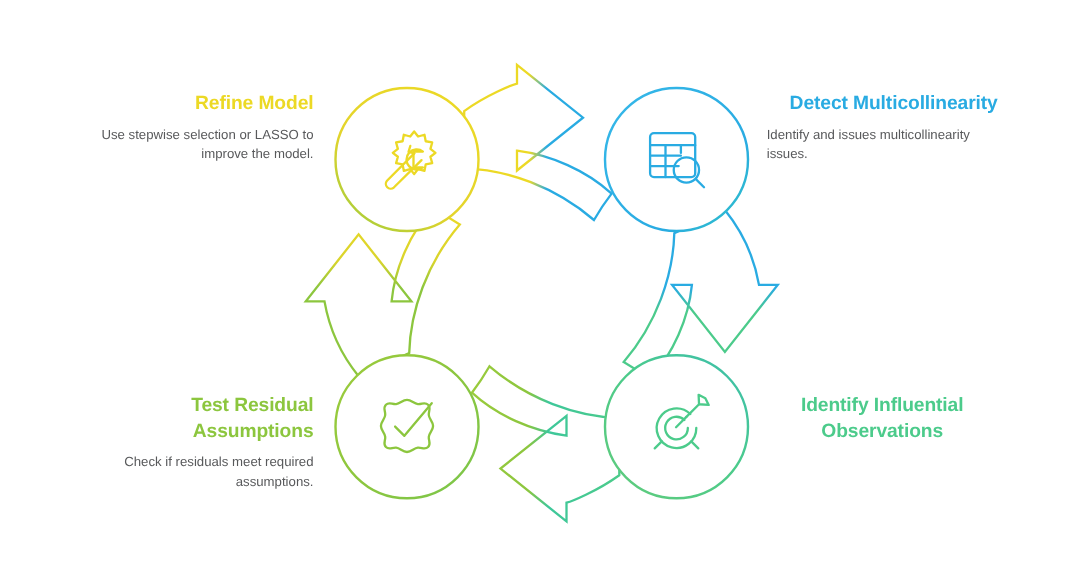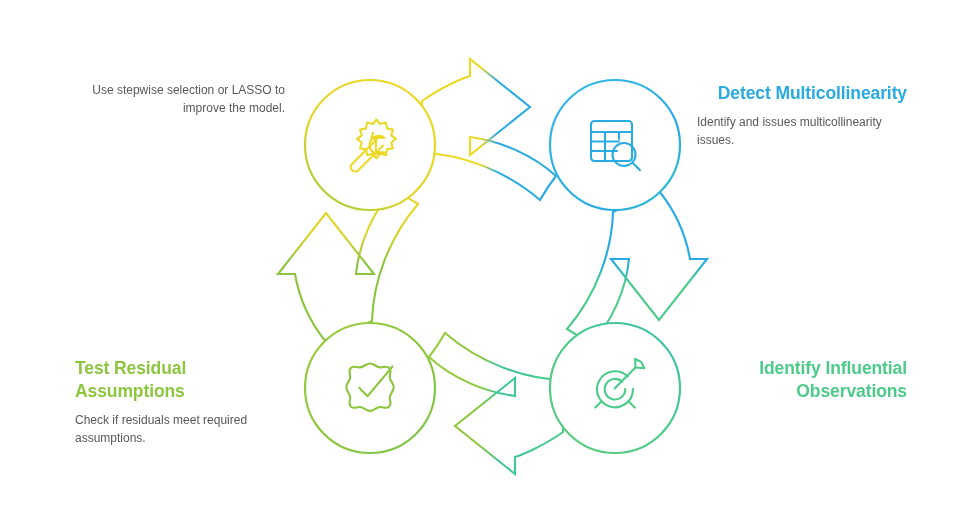--- a/index.html
+++ b/index.html
@@ -51,26 +51,26 @@
     text-align: right;
   }
   #block-detect {
     left: 697px;
     top: 82px;
     text-align: left;
   }
   #block-test {
     left: 75px;
     top: 357px;
-    text-align: left;
+    text-align: right;
   }
   #block-identify {
     left: 697px;
     top: 357px;
-    text-align: right;
+    text-align: center;
   }
   .t-refine   { color: #ecd925; }
   .t-detect   { color: #29abe2; text-align: right; }
   .t-test     { color: #8cc63e; }
   .t-identify { color: #4ccb8b; }
 </style>
 </head>
 <body>
 
 <div id="stage">
@@ -224,20 +224,21 @@
     <g transform="translate(370,388)" fill="none" stroke="#8cc63e" stroke-width="2.1" stroke-linecap="round" stroke-linejoin="round">
 
       <path d="M 0 -24.5
                c 4.1 0 6.2 3.6 9.9 3.9 3.7 0.3 6.4 -2.3 9.3 0.6 2.9 2.9 0.3 5.6 0.6 9.3 0.3 3.7 3.9 5.8 3.9 9.9 0 4.1 -3.6 6.2 -3.9 9.9 -0.3 3.7 2.3 6.4 -0.6 9.3 -2.9 2.9 -5.6 0.3 -9.3 0.6 -3.7 0.3 -5.8 3.9 -9.9 3.9 -4.1 0 -6.2 -3.6 -9.9 -3.9 -3.7 -0.3 -6.4 2.3 -9.3 -0.6 -2.9 -2.9 -0.3 -5.6 -0.6 -9.3 -0.3 -3.7 -3.9 -5.8 -3.9 -9.9 0 -4.1 3.6 -6.2 3.9 -9.9 0.3 -3.7 -2.3 -6.4 0.6 -9.3 2.9 -2.9 5.6 -0.3 9.3 -0.6 3.7 -0.3 5.8 -3.9 9.9 -3.9 Z"></path>
 
       <path d="M -10.8 -0.2 L -2.4 8.2 L 22.5 -21.5"></path>
     </g>
   </svg>
 
   <div class="label-block" id="block-refine">
+    <div class="label-title t-refine">Refine Model</div>
     <div class="label-desc">Use stepwise selection or LASSO to improve the model.</div>
   </div>
 
   <div class="label-block" id="block-detect">
     <div class="label-title t-detect">Detect Multicollinearity</div>
     <div class="label-desc">Identify and issues multicollinearity issues.</div>
   </div>
 
   <div class="label-block" id="block-identify">
     <div class="label-title t-identify">Identify Influential Observations</div>

